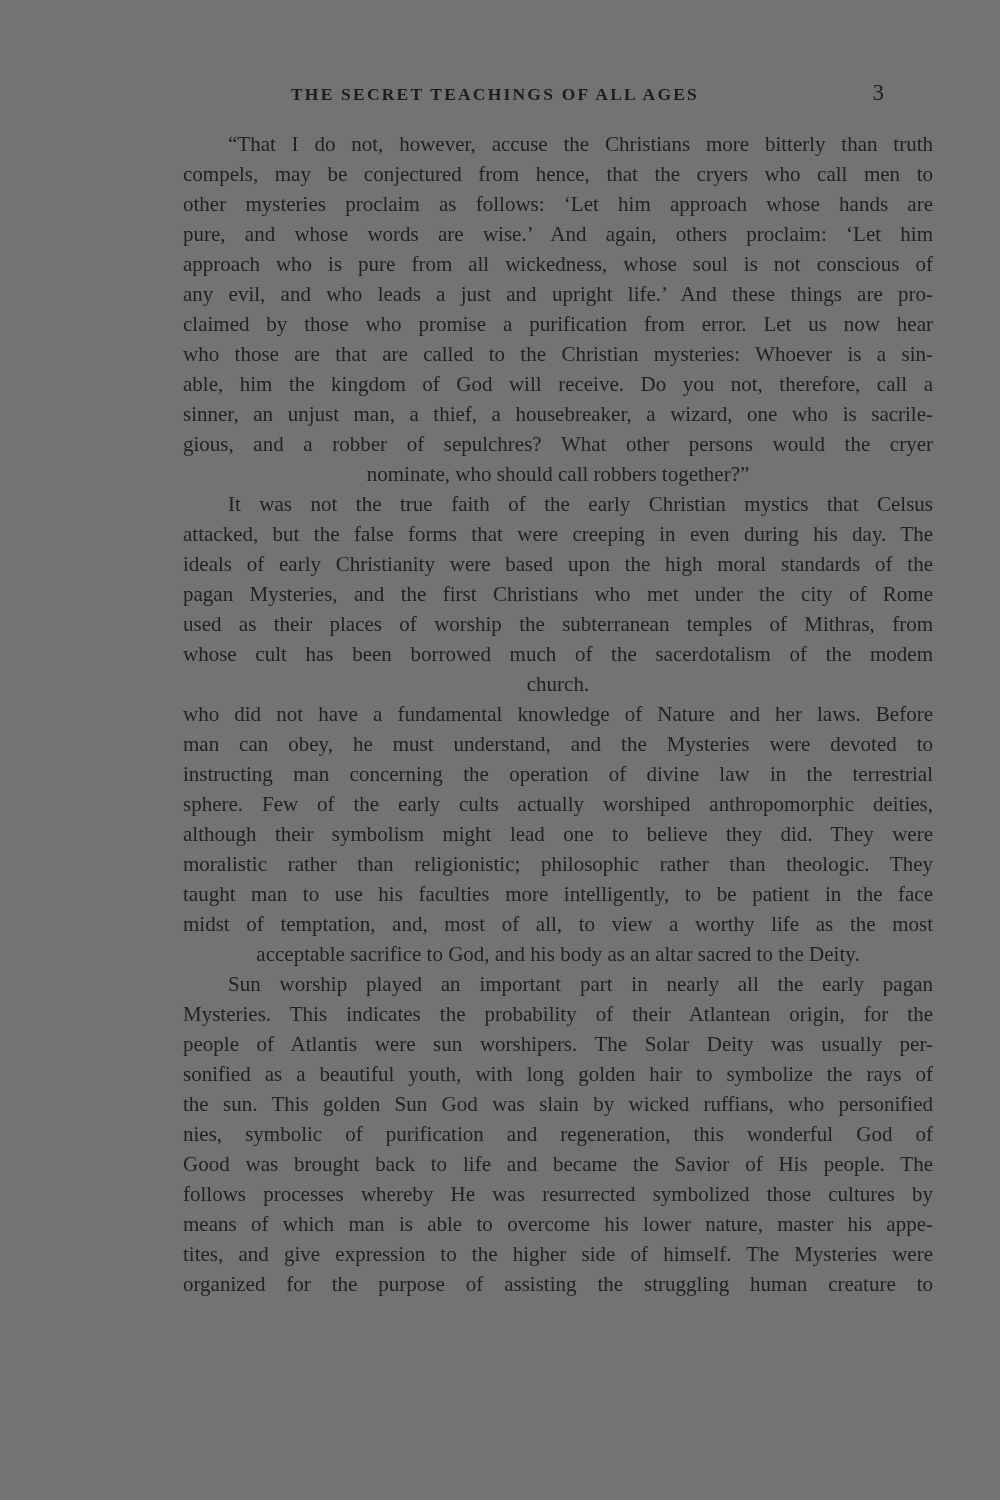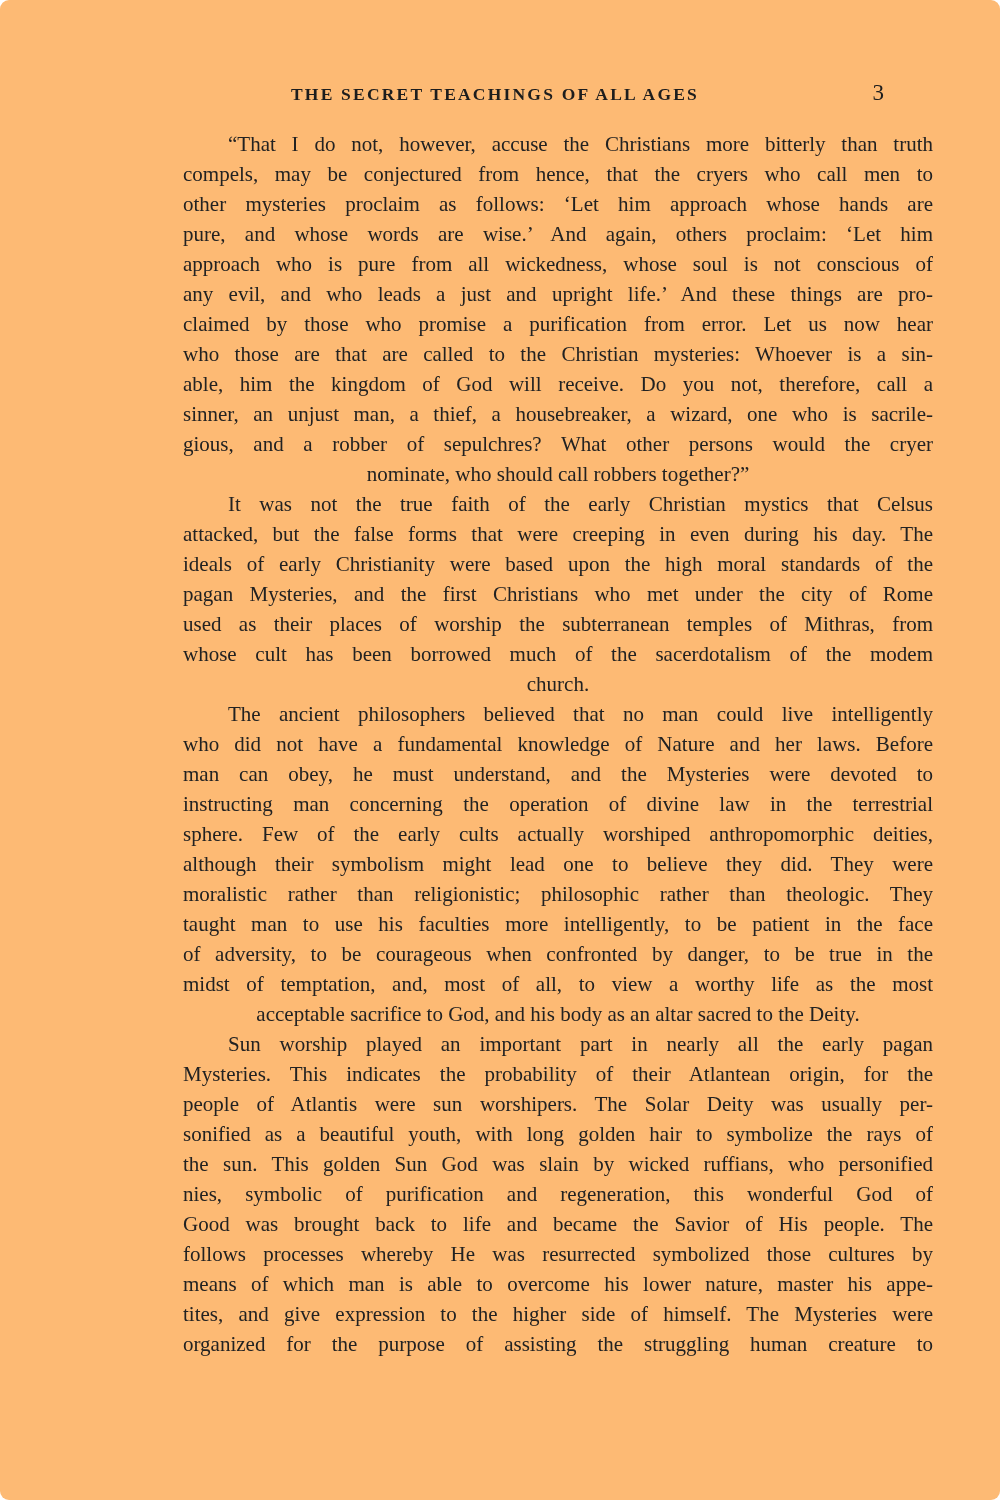--- a/index.html
+++ b/index.html
@@ -4,25 +4,24 @@
 <style>
   html, body {
     margin: 0;
     padding: 0;
     background: #ffffff;
   }
   .page {
     position: relative;
     width: 1000px;
     height: 1500px;
-    background: #fdba74;
+    background: #737373;
     color: #1d1d1d;
     font-family: "Liberation Serif", "DejaVu Serif", serif;
     overflow: hidden;
-    border-radius: 9px;
   }
   .running-head {
     position: absolute;
     top: 84px;
     left: 140px;
     width: 750px;
     height: 24px;
   }
   .running-head-title {
     position: absolute;
@@ -96,29 +95,27 @@
       <div class="paragraph">
         <div class="text-line justify indent">It was not the true faith of the early Christian mystics that Celsus</div>
         <div class="text-line justify">attacked, but the false forms that were creeping in even during his day. The</div>
         <div class="text-line justify">ideals of early Christianity were based upon the high moral standards of the</div>
         <div class="text-line justify">pagan Mysteries, and the first Christians who met under the city of Rome</div>
         <div class="text-line justify">used as their places of worship the subterranean temples of Mithras, from</div>
         <div class="text-line justify">whose cult has been borrowed much of the sacerdotalism of the modem</div>
         <div class="text-line">church.</div>
       </div>
       <div class="paragraph">
-        <div class="text-line justify indent">The ancient philosophers believed that no man could live intelligently</div>
         <div class="text-line justify">who did not have a fundamental knowledge of Nature and her laws. Before</div>
         <div class="text-line justify">man can obey, he must understand, and the Mysteries were devoted to</div>
         <div class="text-line justify">instructing man concerning the operation of divine law in the terrestrial</div>
         <div class="text-line justify">sphere. Few of the early cults actually worshiped anthropomorphic deities,</div>
         <div class="text-line justify">although their symbolism might lead one to believe they did. They were</div>
         <div class="text-line justify">moralistic rather than religionistic; philosophic rather than theologic. They</div>
         <div class="text-line justify">taught man to use his faculties more intelligently, to be patient in the face</div>
-        <div class="text-line justify">of adversity, to be courageous when confronted by danger, to be true in the</div>
         <div class="text-line justify">midst of temptation, and, most of all, to view a worthy life as the most</div>
         <div class="text-line">acceptable sacrifice to God, and his body as an altar sacred to the Deity.</div>
       </div>
       <div class="paragraph">
         <div class="text-line justify indent">Sun worship played an important part in nearly all the early pagan</div>
         <div class="text-line justify">Mysteries. This indicates the probability of their Atlantean origin, for the</div>
         <div class="text-line justify">people of Atlantis were sun worshipers. The Solar Deity was usually per-</div>
         <div class="text-line justify">sonified as a beautiful youth, with long golden hair to symbolize the rays of</div>
         <div class="text-line justify">the sun. This golden Sun God was slain by wicked ruffians, who personified</div>
         <div class="text-line justify">nies, symbolic of purification and regeneration, this wonderful God of</div>

